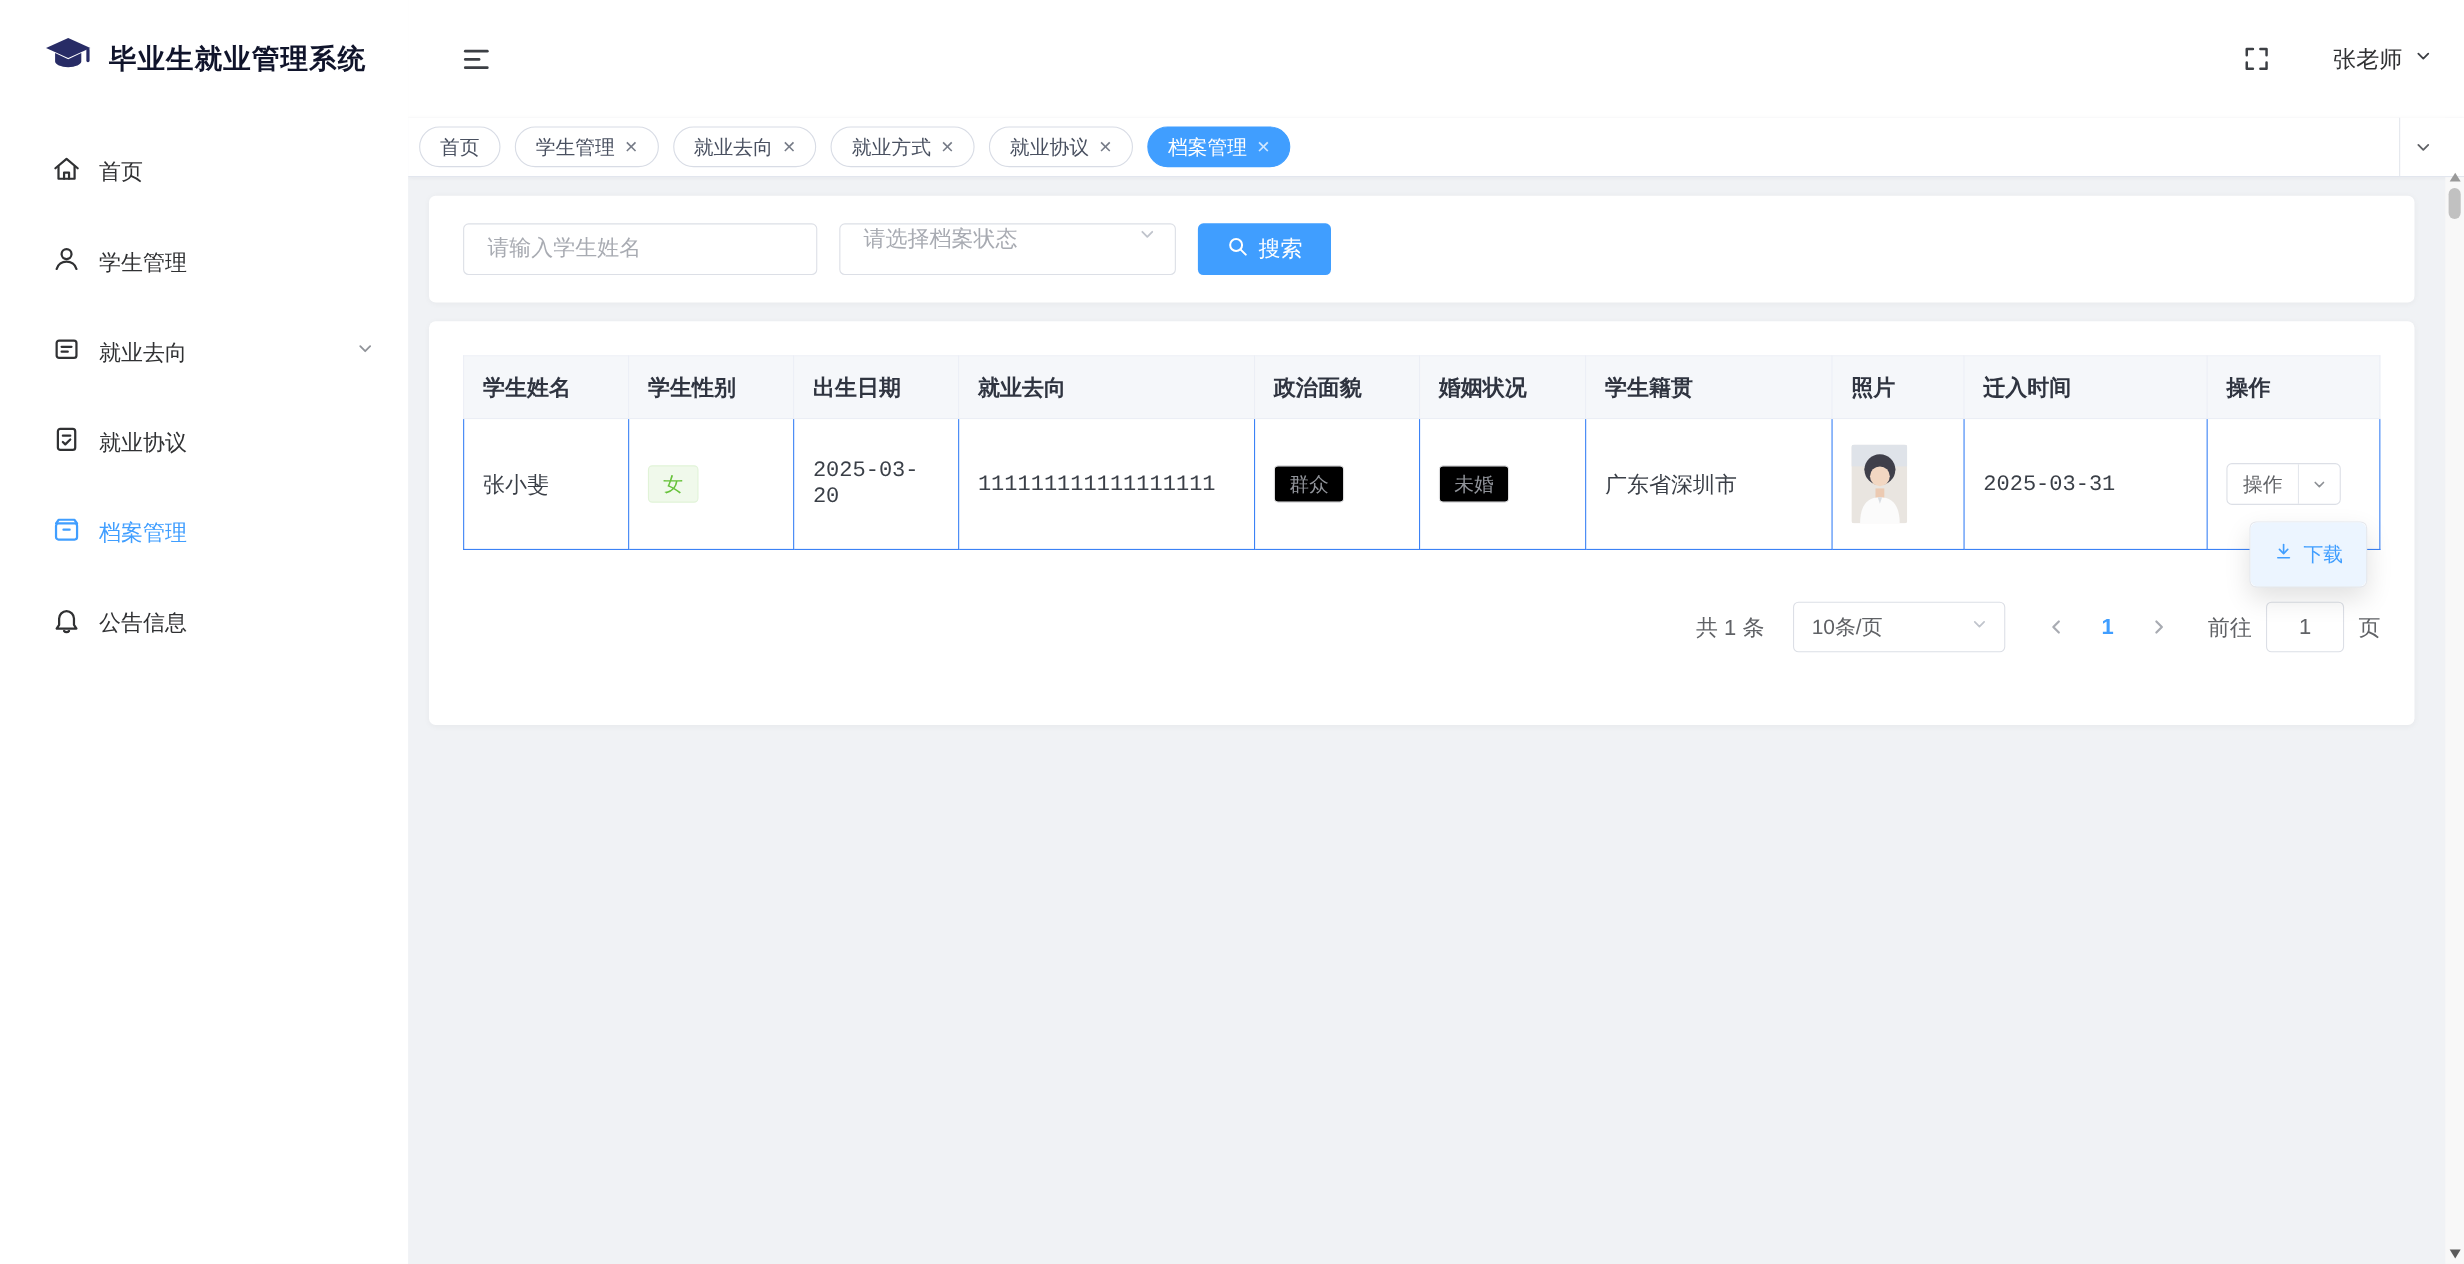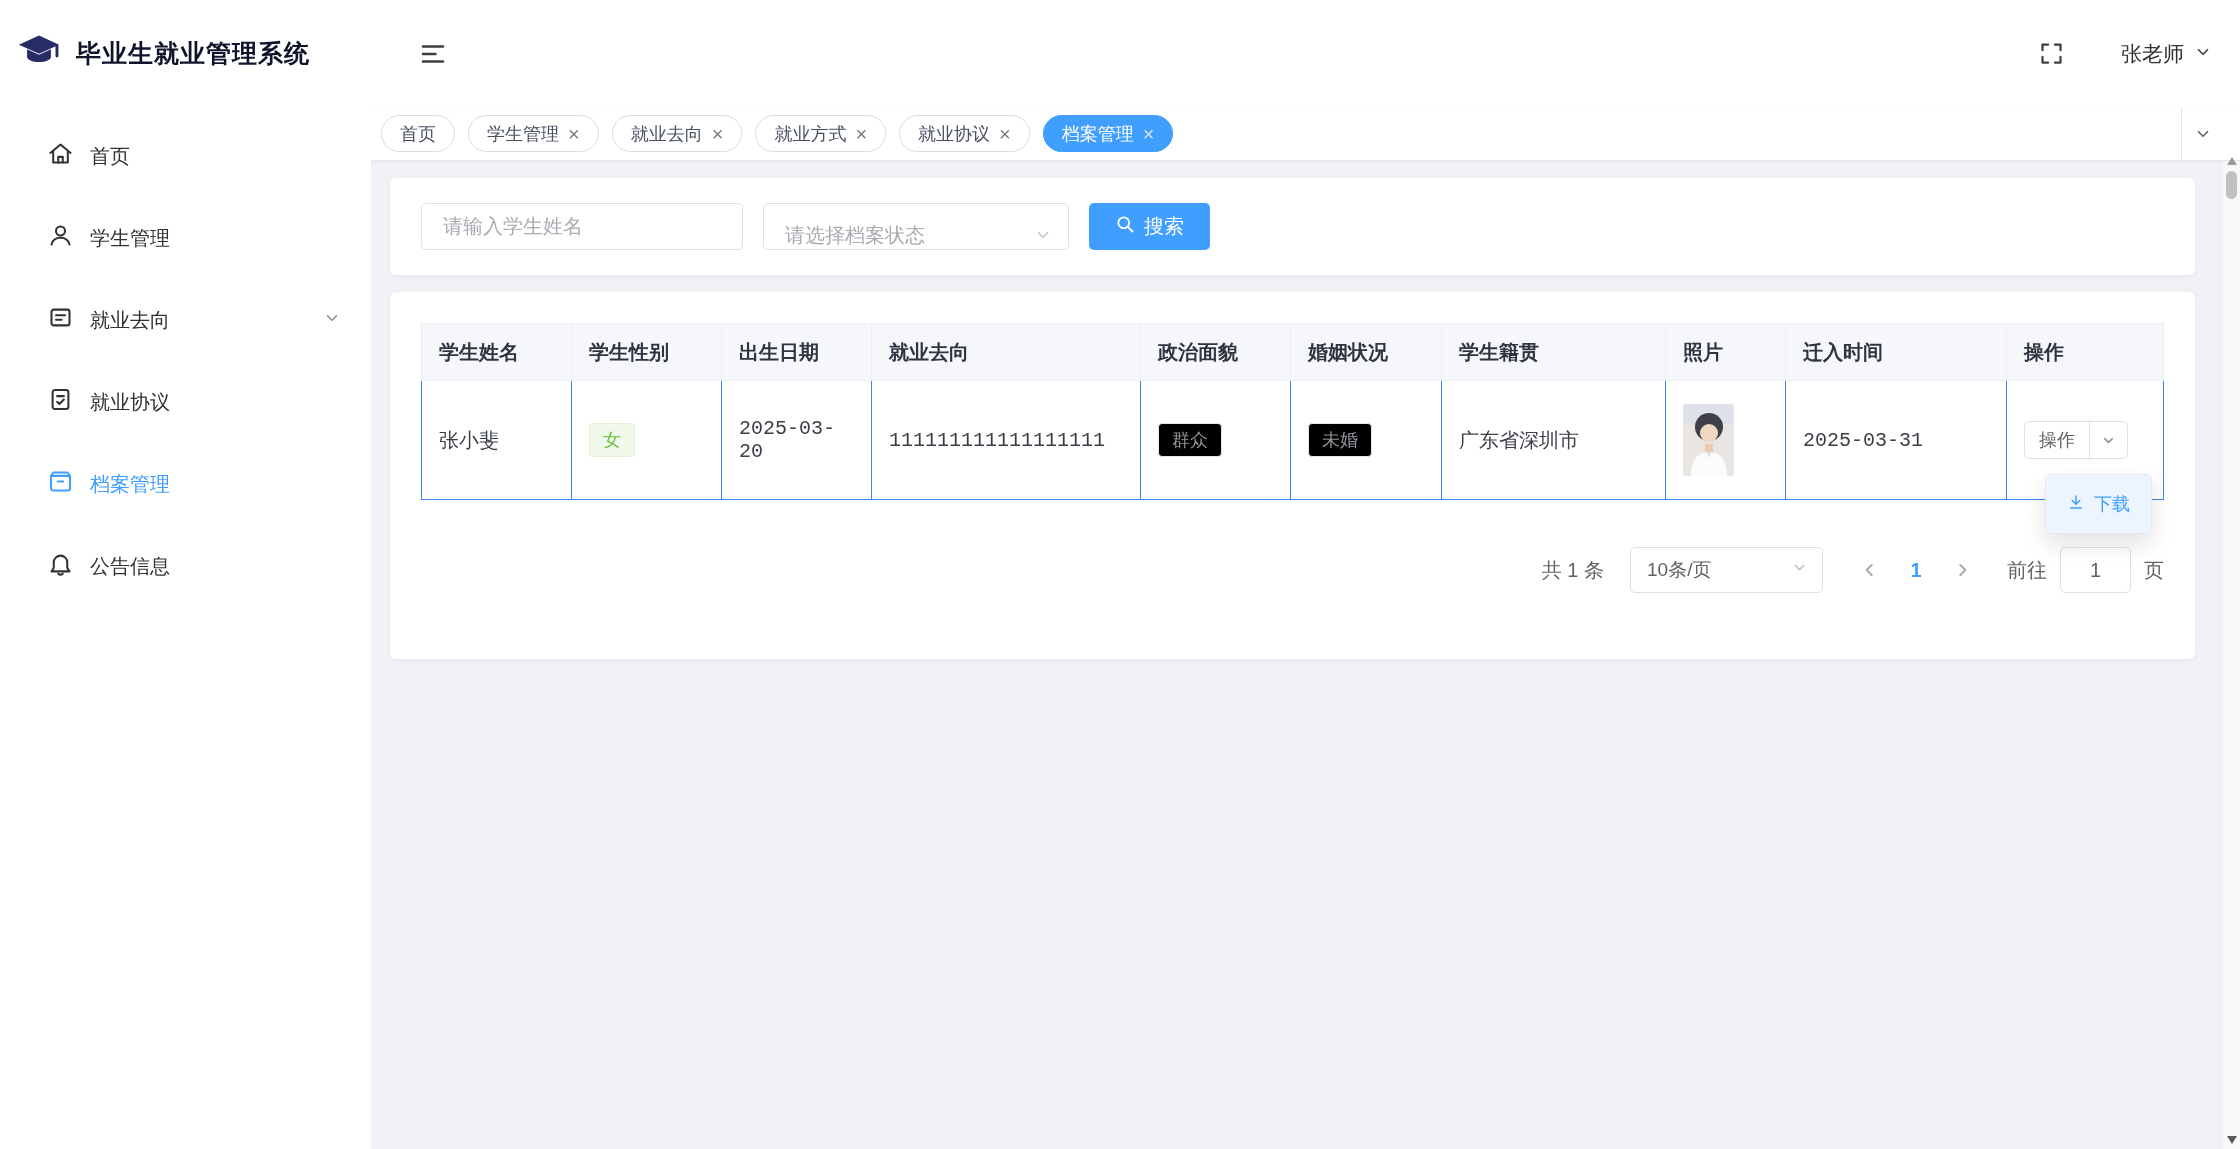--- a/index.html
+++ b/index.html
@@ -2,21 +2,21 @@
 <html><head>
 <meta charset="utf-8">
 <style>
   * { box-sizing: border-box; margin: 0; padding: 0; }
   html, body { width: 2240px; height: 1149px; overflow: hidden; }
   body { font-family: "Liberation Sans", "DejaVu Sans", sans-serif; background: #f0f2f5; color: #303133; }
   .app { display: flex; width: 2240px; height: 1149px; position: relative; }
 
   
   .sidebar { width: 371px; height: 100%; background: #ffffff; flex-shrink: 0; z-index: 5; }
-  .logo { height: 107px; display: flex; align-items: center; padding-left: 17px; gap: 15px; }
+  .logo { height: 107px; display: flex; align-items: center; padding-left: 40px; gap: 15px; }
   .logo-title { font-size: 25px; font-weight: 700; color: #10142b; letter-spacing: 1px; }
   .menu { padding-top: 8px; }
   .menu-item { height: 82px; display: flex; align-items: center; padding: 0 30px 0 47px; gap: 16px; font-size: 20px; color: #303133; cursor: pointer; }
   .menu-item .mi-label { flex: 1; }
   .menu-item.active { color: #409eff; }
   .menu-item svg { flex-shrink: 0; }
 
   
   .main { flex: 1; display: flex; flex-direction: column; height: 100%; min-width: 0; }
 
@@ -30,21 +30,21 @@
   .chip.active { background: #409eff; border-color: #409eff; color: #fff; }
   .chip-close { font-size: 20px; line-height: 1; color: inherit; opacity: .75; cursor: pointer; }
   .tab-more { position: absolute; right: 17px; top: 0; height: 100%; width: 42px; display: flex; align-items: center; justify-content: center; border-left: 1px solid #e4e7ed; color: #606266; cursor: pointer; background: #fff; }
 
   .content { flex: 1; background: #f0f2f5; padding: 17px 45px 0 19px; overflow: hidden; }
 
   .card { background: #fff; border-radius: 6px; box-shadow: 0 1px 6px rgba(0,0,0,.04); }
   .search-card { height: 97px; display: flex; align-items: center; padding: 0 31px; gap: 20px; margin-bottom: 17px; }
   .text-input { width: 322px; height: 47px; border: 1px solid #dcdfe6; border-radius: 5px; padding: 0 21px; font-size: 20px; color: #606266; font-family: inherit; outline: none; }
   .text-input::placeholder { color: #a8abb2; }
-  .select-box { width: 306px; height: 47px; border: 1px solid #dcdfe6; border-radius: 5px; padding: 0 16px 0 21px; display: flex; align-items: flex-end; justify-content: space-between; font-size: 20px; color: #a8abb2; cursor: pointer; background: #fff; }
+  .select-box { width: 306px; height: 47px; border: 1px solid #dcdfe6; border-radius: 5px; padding: 0 16px 0 21px; display: flex; align-items: flex-start; justify-content: space-between; font-size: 20px; color: #a8abb2; cursor: pointer; background: #fff; }
   .primary-btn { height: 47px; padding: 0 26px; background: #409eff; border: none; border-radius: 5px; color: #fff; font-size: 20px; display: inline-flex; align-items: center; gap: 9px; cursor: pointer; font-family: inherit; }
 
   .table-card { padding: 31px 31px 66px; }
   table.data-table { width: 100%; border-collapse: collapse; table-layout: fixed; }
   .data-table th { background: #f5f7fa; font-weight: 700; color: #2f3440; font-size: 20px; text-align: left; height: 57px; padding: 0 17px; border: 1px solid #ebeef5; }
   .data-table td { height: 119px; padding: 0 17px; font-size: 20px; color: #3a3f47; border: 1px solid #3b82f6; background: #fff; font-family: Liberation Mono, monospace; }
   .tag { display: inline-flex; align-items: center; height: 34px; padding: 0 13px; border-radius: 4px; font-size: 18px; }
   .tag.success { color: #67c23a; background: #f0f9eb; border: 1px solid #e1f3d8; }
   .tag.info { color: #909399; background: #000000; border: 1px solid #e9e9eb; }
   .photo { width: 51px; height: 72px; border-radius: 3px; overflow: hidden; display: block; }

